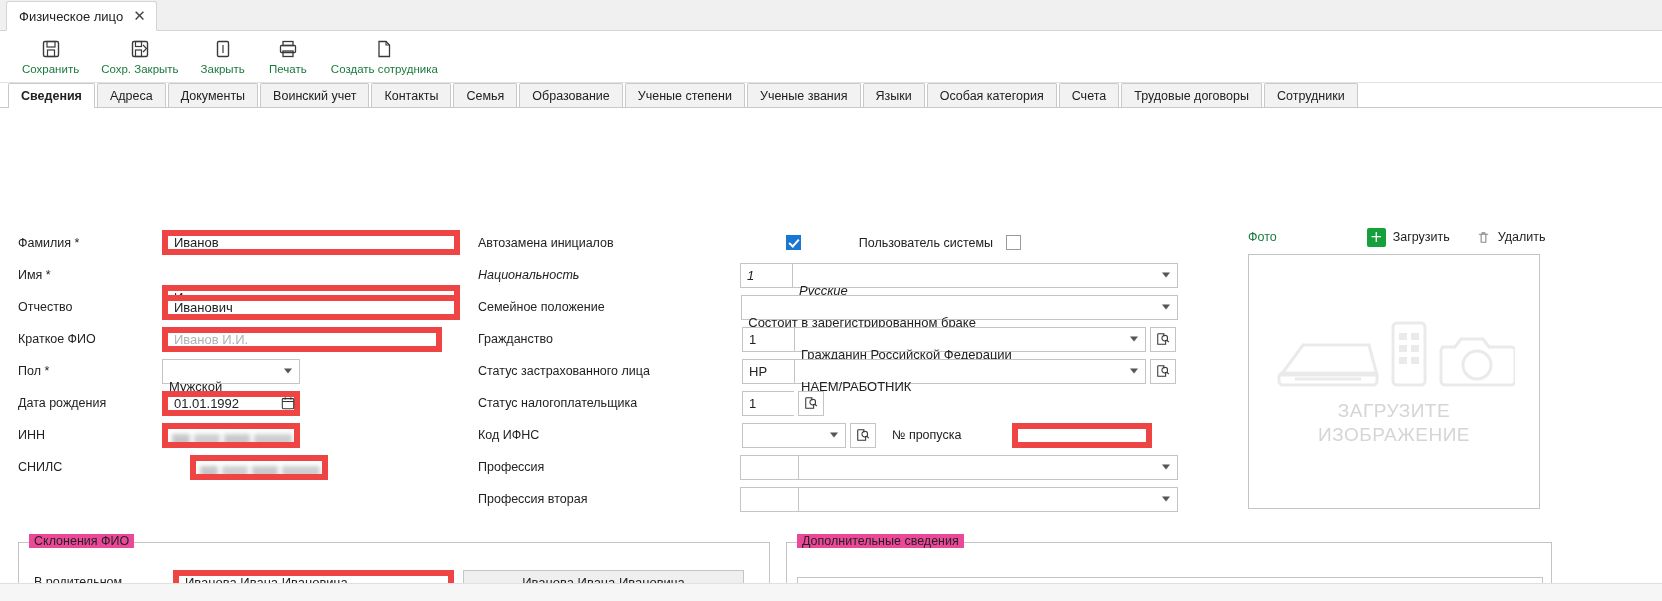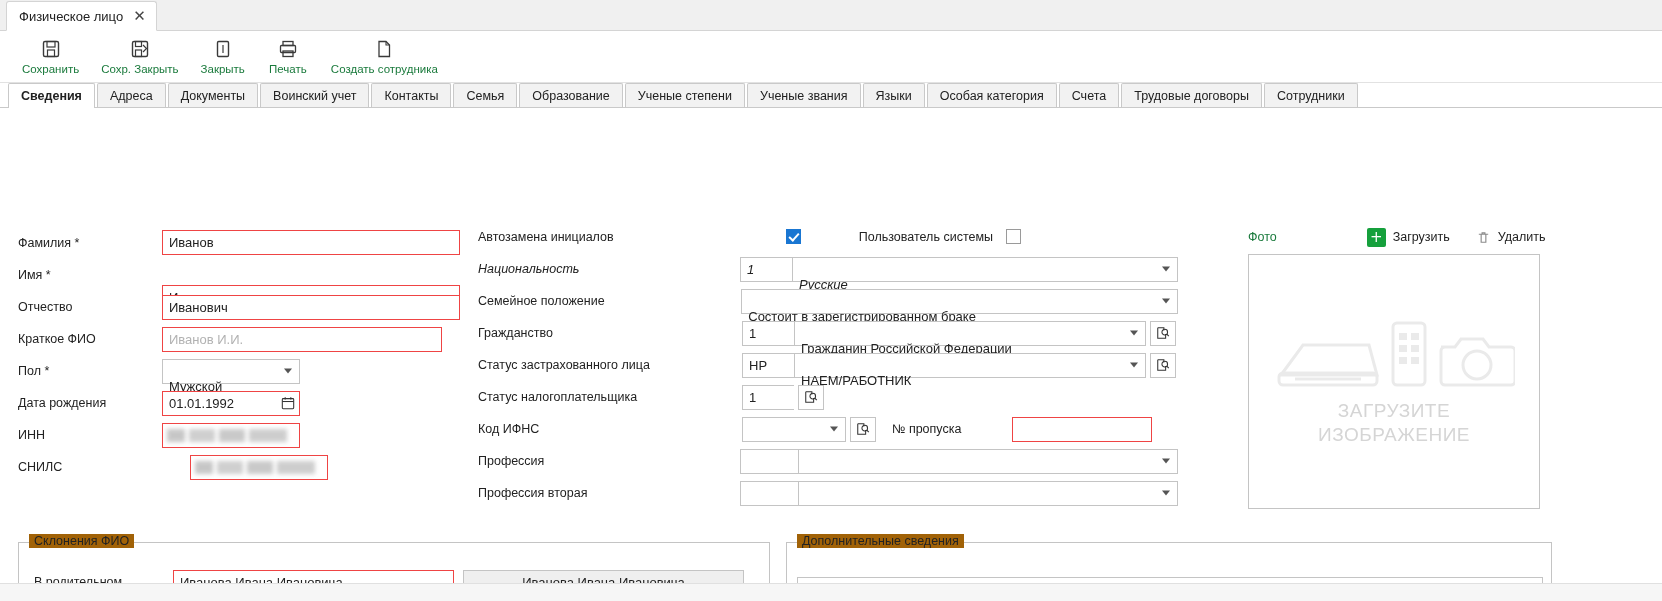--- a/index.html
+++ b/index.html
@@ -96,21 +96,21 @@
   }
   .col { position: absolute; }
 
   .row { display: flex; align-items: center; height: 32px; }
   .lbl-cell {
     font-size: 12.5px; color: #222;
     white-space: nowrap;
   }
   input.fld, .fakefld {
     height: 25px;
-    border: 1px solid #ef4444;
+    border: 6px solid #ef4444;
     background: #ffffff;
     font-family: "Liberation Sans", sans-serif;
     font-size: 13px;
     color: #222;
     padding: 0 6px;
     outline: none;
   }
   input.fld::placeholder { color: #b2b2b2; }
   input.fld:disabled { background:#fff; }
   .blurred {
@@ -207,21 +207,21 @@
   }
 
   
   .fset {
     position: absolute;
     border: 1px solid #c4c4c4;
     background: #fff;
   }
   .fset > .legend {
     position: absolute; top: -9px; left: 10px;
-    background: #a16207; padding: 0 5px;
+    background: #ec4899; padding: 0 5px;
     font-size: 12.5px; color: #222;
   }
   .btnlike {
     height: 25px;
     border: 1px solid #c4c4c4;
     background: #efefef;
     display: flex; align-items: center; justify-content: center;
     font-size: 13px; color: #222; cursor: pointer;
   }
   .bigbox {
@@ -402,21 +402,21 @@
       </div>
 
       <div class="row" style="height:32px;gap:28px;">
         <div class="lbl-cell" style="width:144px;">СНИЛС</div>
         <div class="fakefld blurred" style="width:138px; position:relative;">
             <span class="bl"></span>
           </div>
       </div>
     </div>
 
-    <div class="col" style="left:478px; top:112px; width:700px;">
+    <div class="col" style="left:478px; top:118px; width:700px;">
 
       <div class="row" style="height:33px;">
         <div class="lbl-cell" style="width:308px;">Автозамена инициалов</div>
         <span class="checkbox checked"></span>
         <div class="lbl-cell" style="width:160px; margin-left:32px; text-align:right;">Пользователь системы</div>
         <span class="checkbox" style="margin-left:13px;"></span>
       </div>
 
       <div class="row" style="height:32px;font-style:italic;">
         <div class="lbl-cell" style="width:264px;">Национальность</div>

